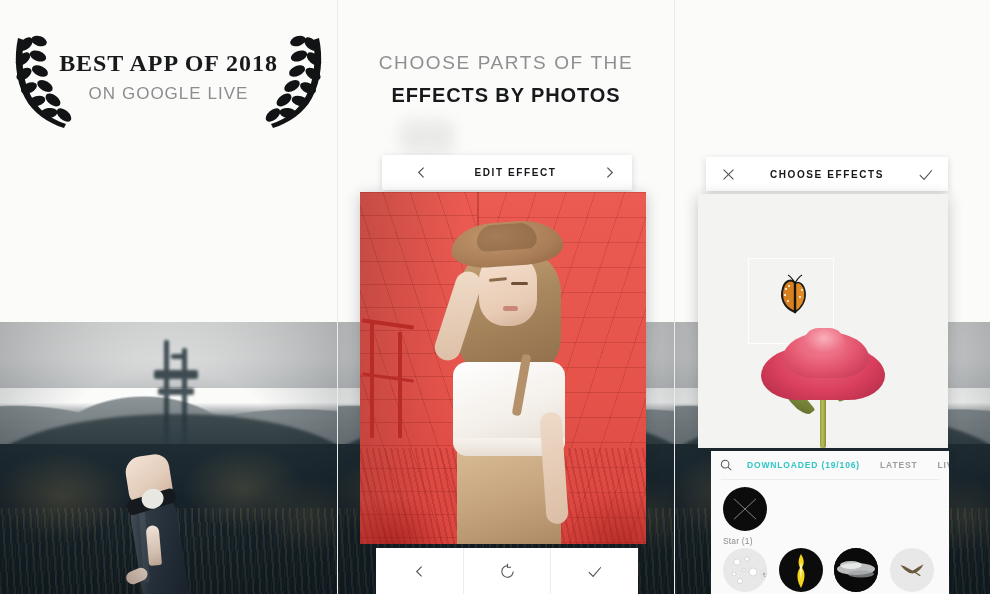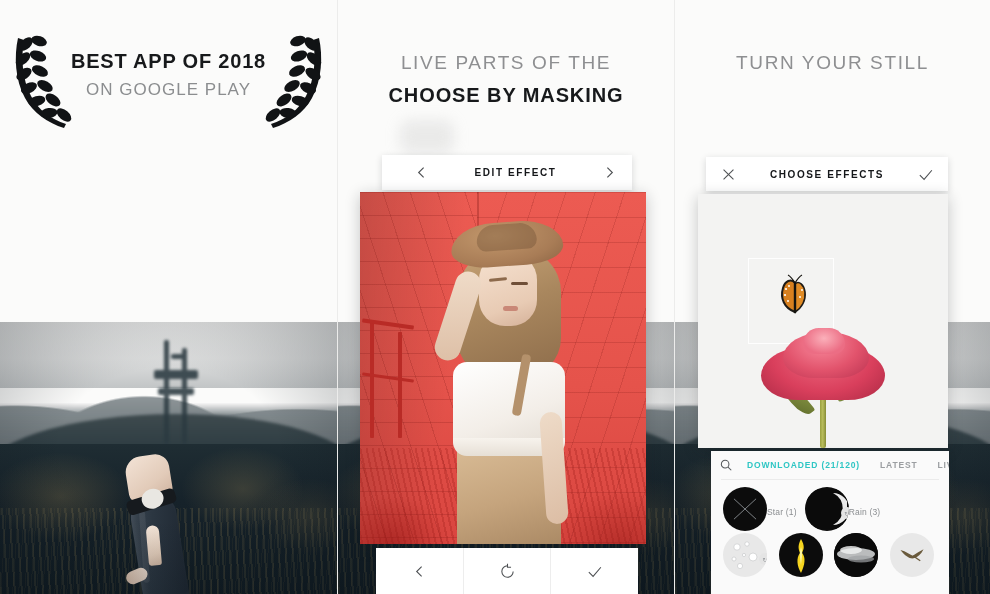--- a/index.html
+++ b/index.html
@@ -143,21 +143,21 @@
     letter-spacing: .085em; line-height: 1.15;
   }
   .headline .bold {
     display: block; font-size: 20px; font-weight: 700; color: #17191b;
     letter-spacing: .045em; line-height: 1.5; margin-top: 6px;
   }
 
   
   .badge { position:absolute; left: 0; right: 0; top: 24px; height: 110px; }
   .badge-text { position:absolute; left:0; right:0; top: 26px; text-align:center; }
-  .badge-text .t1 { font-size: 20px; font-weight: 700; color:#17191b; letter-spacing:.04em; }
+  .badge-text .t1 { font-size: 24px; font-weight: 700; color:#17191b; letter-spacing:.04em;font-family:Liberation Serif, serif; }
   .badge-text .t2 { font-size: 17px; font-weight: 300; color:#8b8d8f; letter-spacing:.06em; margin-top: 7px;}
   .laurel { position:absolute; top: 4px; }
   .laurel.left { left: 12px; }
   .laurel.right { right: 12px; transform: scaleX(-1); }
 
   
   .card { position: absolute; background: #fff; }
   .shadow-sm { box-shadow: 0 2px 7px rgba(20,24,30,.16); }
   .shadow-md { box-shadow: 0 3px 14px rgba(20,24,30,.24); }
 
@@ -307,21 +307,21 @@
     height: 28px; padding: 0 8px;
     font-size: 8.5px; letter-spacing: .10em; font-weight: 600;
   }
   .picker-tabs .tab { color:#9b9ea1; white-space:nowrap; }
   .picker-tabs .tab.active { color: #2ec6c4; }
   .picker-rule { height:1px; background:#ebebeb; margin: 0 10px; }
   .eff-grid {
     display:grid; grid-template-columns: repeat(4, 1fr);
     column-gap: 8px; row-gap: 2px; padding: 7px 12px 0;
   }
-  .eff { position:relative; display:flex; flex-direction:row; align-items:center; }
+  .eff { position:relative; display:flex; flex-direction:column; align-items:flex-start; }
   .eff-thumb {
     position:relative; width: 44px; height: 44px; border-radius: 50%;
     background:#0c0c0c; overflow:hidden;
     display:flex; align-items:center; justify-content:center;
   }
   .eff-thumb.light { background:#e8e8e8; }
   .eff.selected .eff-thumb {
     background:#e9eceb;
     box-shadow: 0 0 0 1.6px #76cfcb;
   }
@@ -405,39 +405,39 @@
           <ellipse cx="17" cy="60" rx="8.5" ry="5" transform="rotate(-26 17 60)"></ellipse>
           <ellipse cx="33" cy="58" rx="8.5" ry="5" transform="rotate(30 33 58)"></ellipse>
           <ellipse cx="25" cy="73" rx="8.5" ry="5" transform="rotate(-16 25 73)"></ellipse>
           <ellipse cx="41" cy="72" rx="8.5" ry="5" transform="rotate(36 41 72)"></ellipse>
           <ellipse cx="37" cy="85" rx="8.5" ry="5" transform="rotate(-8 37 85)"></ellipse>
           <ellipse cx="52" cy="87" rx="8.5" ry="5" transform="rotate(40 52 87)"></ellipse>
         </g>
       </svg>
       <div class="badge-text">
         <div class="t1">BEST APP OF 2018</div>
-        <div class="t2">ON GOOGLE PLAY</div>
+        <div class="t2">ON GOOGLE LIVE</div>
       </div>
     </div>
   </div>
 
   <div class="panel panel-2">
     <div class="photo-bg">
       <div class="sky"></div>
       <div class="ridge-far"></div>
       <div class="ridge-mid"></div>
       <div class="ground">
           <div class="grass"></div>
         </div>
       <div class="vignette"></div>
     </div>
 
     <div class="headline" style="top:52px;">
-      <span class="thin">LIVE PARTS OF THE</span>
-      <span class="bold">CHOOSE BY MASKING</span>
+      <span class="thin">CHOOSE PARTS OF THE</span>
+      <span class="bold">EFFECTS BY PHOTOS</span>
     </div>
 
     <div class="blur-ghost" style="left:62px; top:120px; width:54px; height:34px;"></div>
 
     <div class="card shadow-sm" style="left:44px; top:155px; width:250px; height:35px;padding-left:17px;">
       <div class="topbar">
         <span>
           <svg class="ico" viewBox="0 0 24 24" fill="none" stroke="currentColor" stroke-width="1.6">
             <polyline points="15,5 8,12 15,19"></polyline>
           </svg>
@@ -506,21 +506,20 @@
       <div class="sky"></div>
       <div class="ridge-far"></div>
       <div class="ridge-mid"></div>
       <div class="ground">
           <div class="grass"></div>
         </div>
       <div class="vignette"></div>
     </div>
 
     <div class="headline" style="top:52px;">
-      <span class="thin">TURN YOUR STILL</span>
     </div>
 
     <div class="card shadow-sm" style="left:31px; top:157px; width:242px; height:34px;">
       <div class="topbar">
         <span>
           <svg class="ico" viewBox="0 0 24 24" fill="none" stroke="currentColor" stroke-width="1.5">
             <line x1="5" y1="5" x2="19" y2="19"></line>
               <line x1="19" y1="5" x2="5" y2="19"></line>
           </svg>
         </span>
@@ -565,21 +564,21 @@
     </div>
 
     <div class="picker shadow-sm" style="left:36px; top:451px; width:238px; height:143px;">
       <div class="picker-tabs">
         <span style="margin-right:14px; display:flex;">
           <svg width="14" height="14" viewBox="0 0 24 24" fill="none" stroke="#55585b" stroke-width="1.8">
             <circle cx="10.5" cy="10.5" r="6.5"></circle>
               <line x1="15.5" y1="15.5" x2="21" y2="21"></line>
           </svg>
         </span>
-        <span class="tab active" style="margin-right:20px;">DOWNLOADED (21/120)</span>
+        <span class="tab active" style="margin-right:20px;">DOWNLOADED (19/106)</span>
         <span class="tab" style="margin-right:20px;">LATEST</span>
         <span class="tab">LIVE</span>
       </div>
       <div class="picker-rule"></div>
 
       <div class="eff-grid">
         <div class="eff">
           <div class="eff-thumb">
             <svg class="x-star" viewBox="0 0 40 40">
               <g stroke="#9aa0a4" stroke-width="1.1" opacity=".85">
@@ -587,30 +586,20 @@
                   <line x1="33" y1="8" x2="7" y2="32"></line>
               </g>
             </svg>
             <span class="pro-badge">PRO</span>
           </div>
           <span class="eff-label">Star (1)</span>
         </div>
 
 
 
-        <div class="eff">
-          <div class="eff-thumb">
-            <svg width="40" height="40" viewBox="0 0 40 40">
-              <path d="M0 0 H40 V40 H0 Z" fill="#0b0b0b"></path>
-              <path d="M26 4 A18 18 0 0 1 26 36 A13 13 0 0 0 26 4 Z" fill="#f7f7f7" opacity=".95"></path>
-            </svg>
-            <span class="cnr-badge">↻</span>
-          </div>
-          <span class="eff-label">Rain (3)</span>
-        </div>
       </div>
 
       <div class="eff-grid" style="padding-top:2px;">
         <div class="eff">
           <div class="eff-thumb light">
             <svg width="40" height="40" viewBox="0 0 40 40">
               <g fill="#ffffff" stroke="#c8cacb" stroke-width=".7">
                 <circle cx="12" cy="12" r="3.2"></circle>
                   <circle cx="22" cy="9" r="2.2"></circle>
                 <circle cx="9" cy="24" r="2"></circle>

